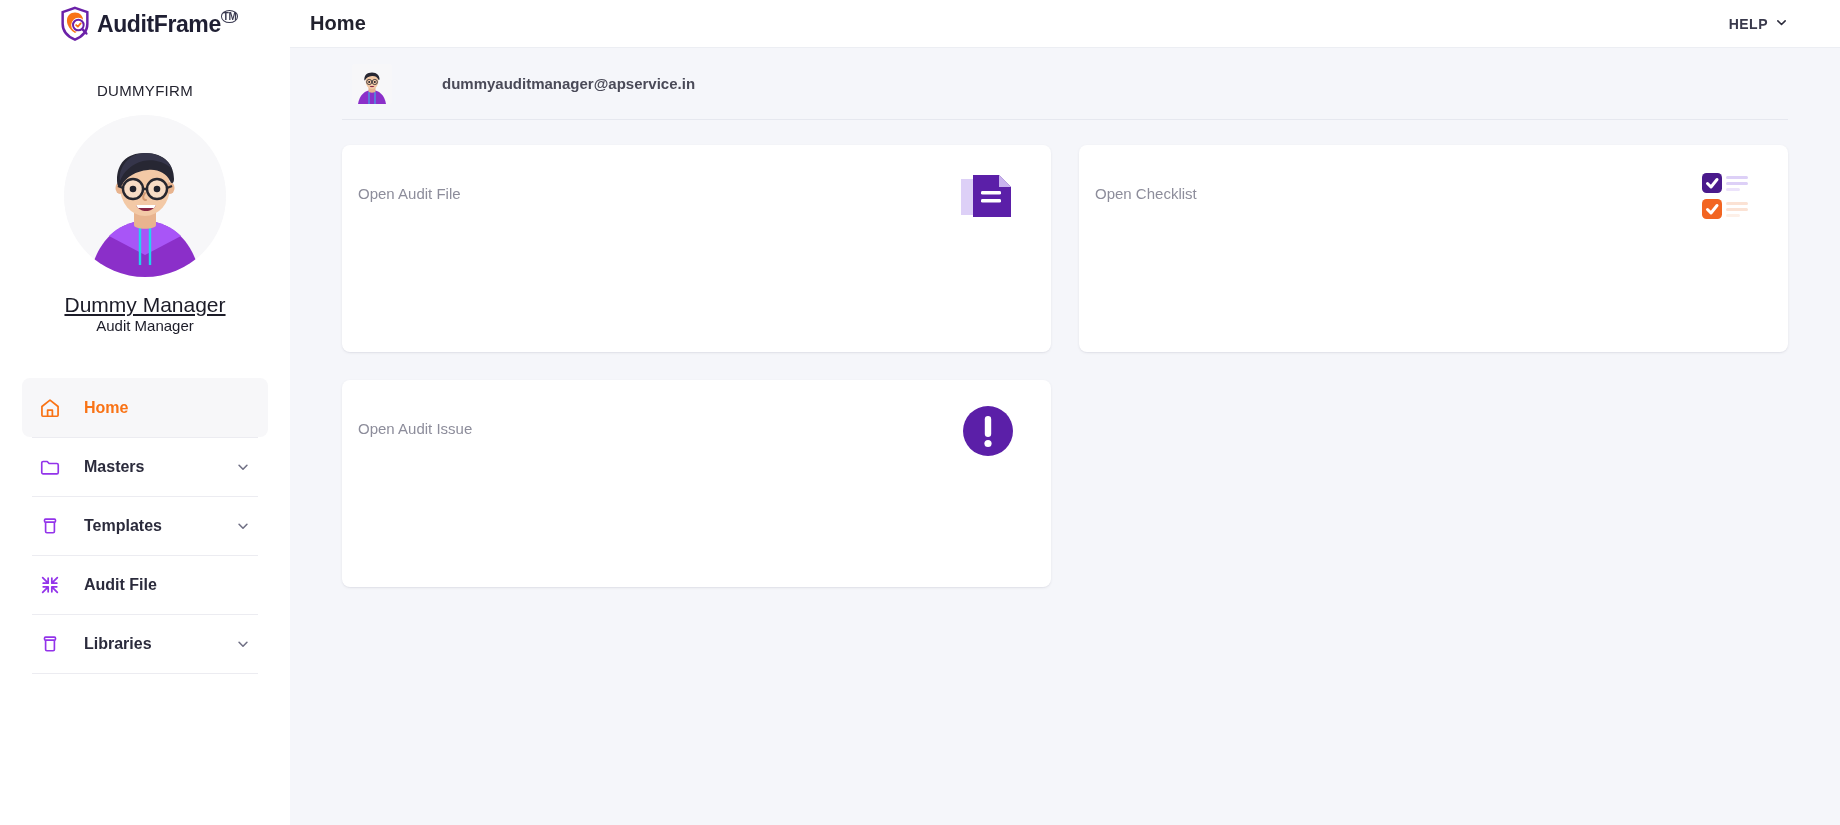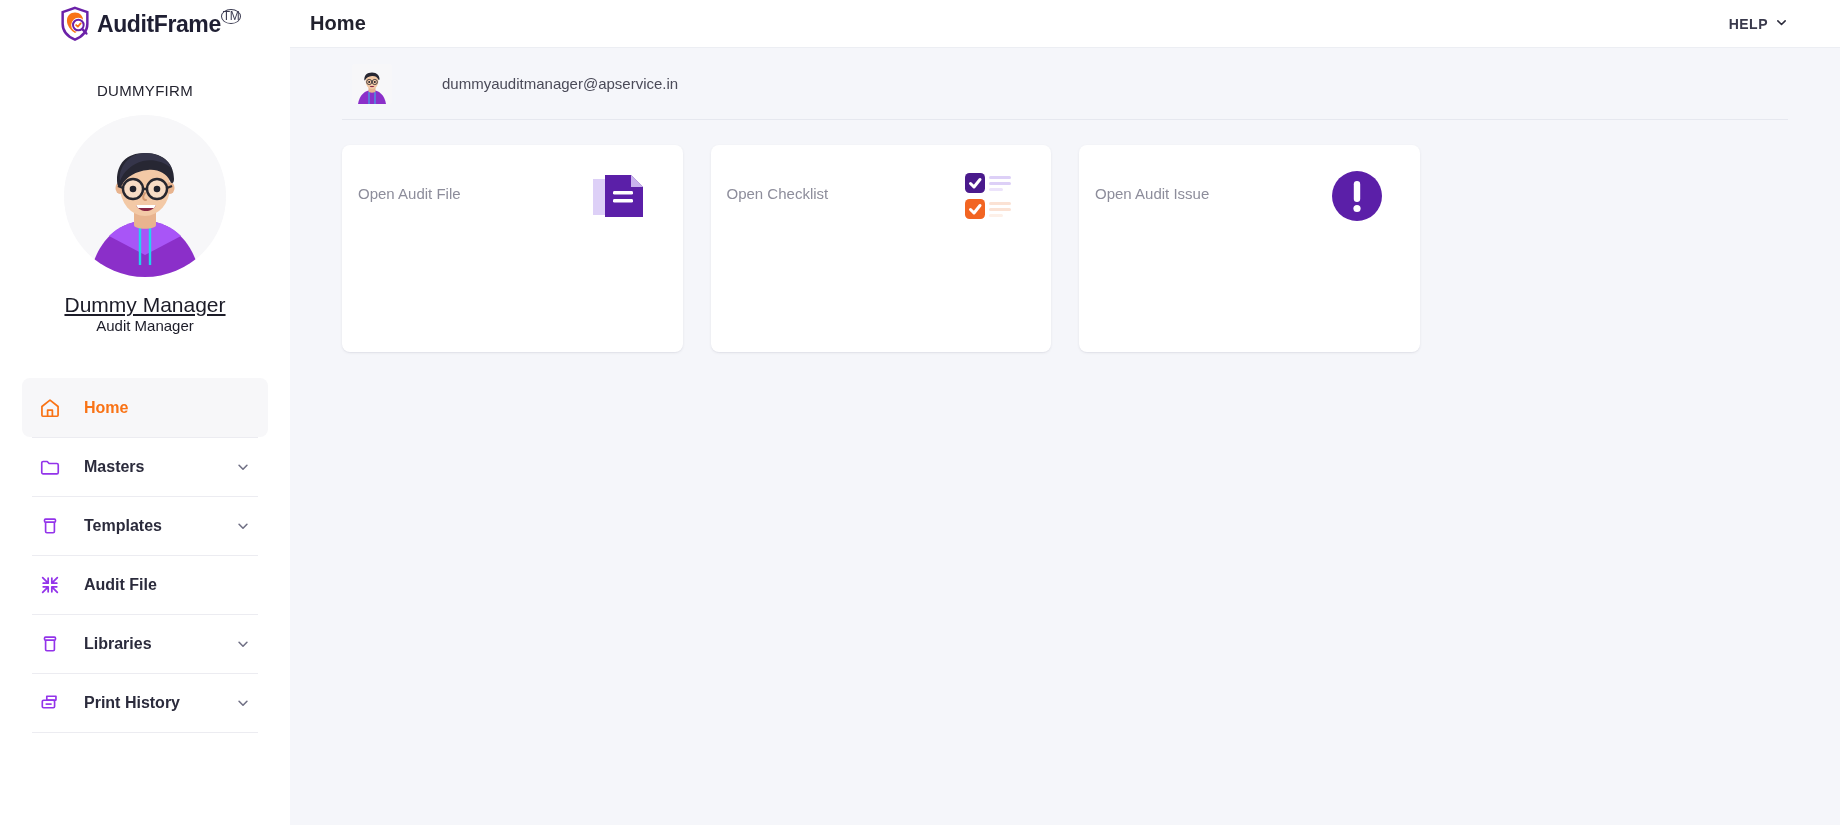--- a/index.html
+++ b/index.html
@@ -40,23 +40,23 @@
   .logo-text {
     font-size: 23px;
     font-weight: 700;
     color: #1f1f33;
     letter-spacing: -0.4px;
     margin-left: 3px;
     position: relative;
     white-space: nowrap;
   }
   .logo-tm {
-    font-size: 12px;
+    font-size: 10px;
     vertical-align: super;
-    font-weight: 400;
+    font-weight: 700;
     color: #3a3a50;
     border: 1px solid #3a3a50;
     border-radius: 50%;
     padding: 0px 1px;
     line-height: 1.1;
     display: inline-block;
     transform: translateY(-3px);
   }
 
   .firm-name {
@@ -197,28 +197,28 @@
     width: 40px; height: 40px;
     flex: 0 0 40px;
     background: #f7f7f9;
     overflow: hidden;
     position: relative;
     border-radius: 2px;
   }
   .user-email {
     margin-left: 50px;
     font-size: 15px;
-    font-weight: 400;
+    font-weight: 700;
     color: #4a4a58;
   }
 
   .card-grid {
     margin-top: 25px;
     display: grid;
-    grid-template-columns: 1fr 1fr 1fr 1fr;
+    grid-template-columns: 1fr 1fr;
     gap: 28px 28px;
   }
   .card {
     height: 207px;
     background: #ffffff;
     border-radius: 8px;
     box-shadow: 0 1px 3px rgba(40,40,70,0.07), 0 1px 1px rgba(40,40,70,0.04);
     position: relative;
     cursor: pointer;
     padding: 40px 34px 0 16px;
@@ -363,35 +363,20 @@
           </svg>
         </span>
         <span class="nav-label">Libraries</span>
         <span class="nav-caret">
           <svg viewBox="0 0 16 16" width="14" height="14" fill="none" stroke="#707085" stroke-width="1.8" stroke-linecap="round" stroke-linejoin="round">
               <path d="M3.5 6 L8 10.5 L12.5 6"></path>
             </svg>
         </span>
       </div>
 
-      <div class="nav-item">
-        <span class="nav-icon">
-          <svg viewBox="0 0 24 24" width="22" height="22" fill="none" stroke="#9333ea" stroke-width="1.8" stroke-linejoin="round">
-            <path d="M8.5 4.6 h10 v4.2 h-10 Z"></path>
-            <path d="M5 9 h10.6 a1.4 1.4 0 0 1 1.4 1.4 v5.4 a1.4 1.4 0 0 1 -1.4 1.4 H5 a1.4 1.4 0 0 1 -1.4 -1.4 v-5.4 A1.4 1.4 0 0 1 5 9 Z"></path>
-            <path d="M7.2 13.2 h6.6"></path>
-          </svg>
-        </span>
-        <span class="nav-label">Print History</span>
-        <span class="nav-caret">
-          <svg viewBox="0 0 16 16" width="14" height="14" fill="none" stroke="#707085" stroke-width="1.8" stroke-linecap="round" stroke-linejoin="round">
-              <path d="M3.5 6 L8 10.5 L12.5 6"></path>
-            </svg>
-        </span>
-      </div>
 
 
     </nav>
     <div class="nav-bottom-rule"></div>
   </aside>
 
   <section id="main">
 
     <header id="topbar">
       <h1 class="page-title">Home</h1>

